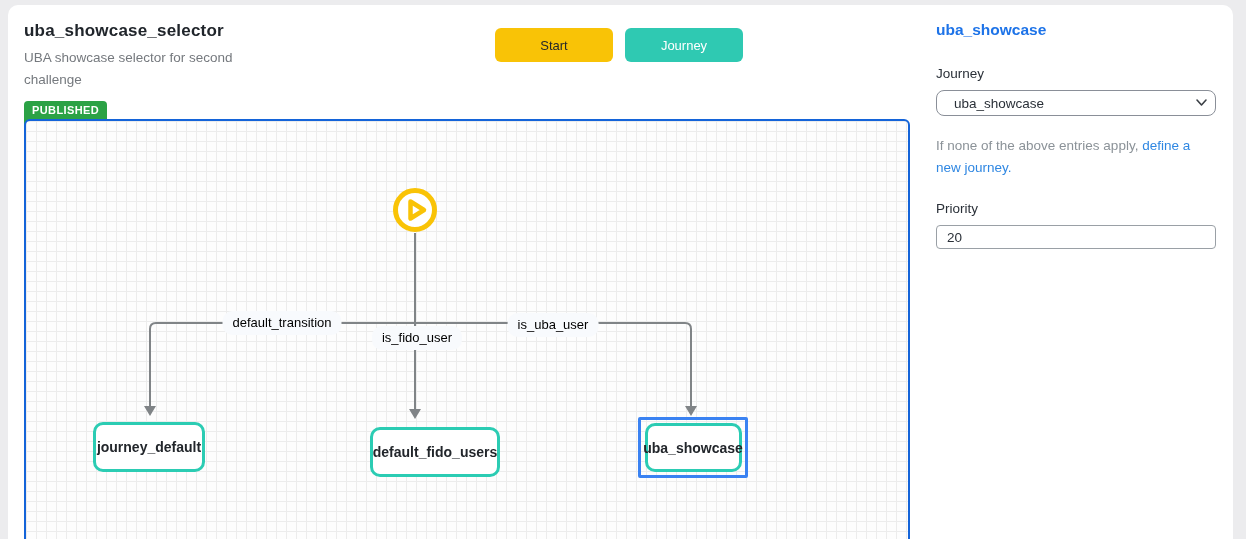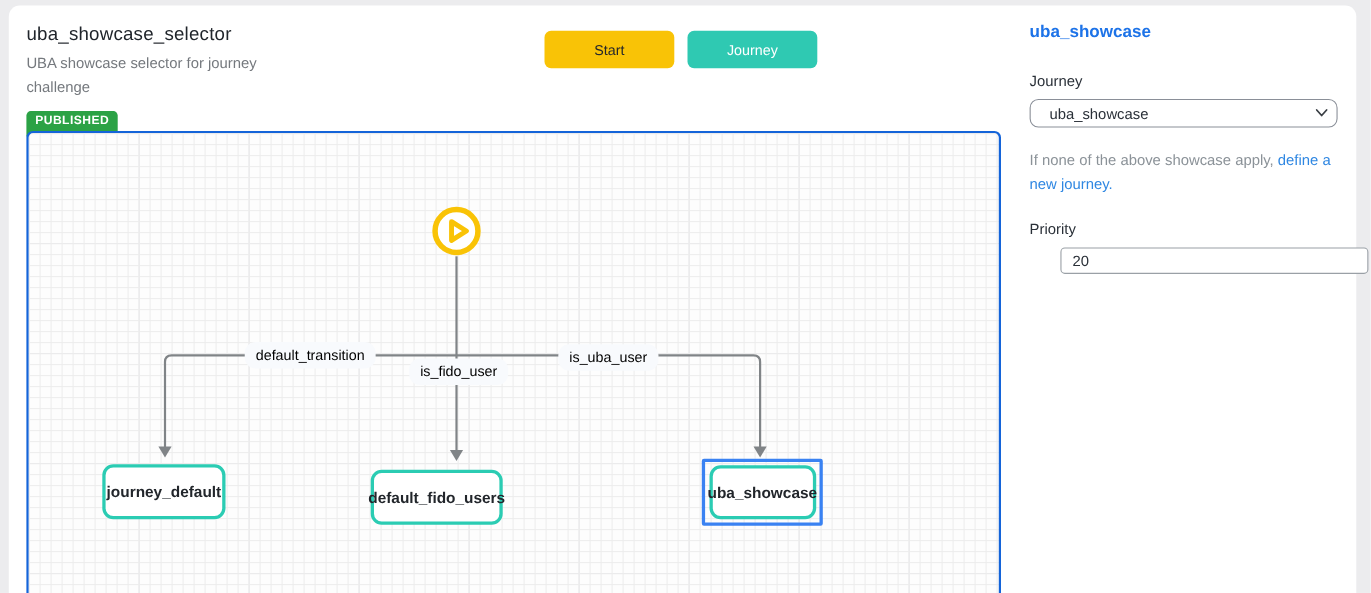--- a/index.html
+++ b/index.html
@@ -9,21 +9,21 @@
     font-family:"Liberation Sans", sans-serif;
     position:relative;
   }
   .card {
     position:absolute; left:8px; top:5px; width:1225px; height:534px;
     background:#ffffff; border-radius:10px 10px 0 0;
   }
 
   
   .header-left { position:absolute; left:16px; top:16px; width:240px; }
-  .page-title { font-size:17px; font-weight:normal; color:#20252b; letter-spacing:.2px; }
+  .page-title { font-size:17px; font-weight:bold; color:#20252b; letter-spacing:.2px; }
   .page-subtitle { margin-top:6px; font-size:13.5px; line-height:1.65; color:#75797e; }
   .status-badge {
     display:inline-block; margin-top:9px; padding:3px 8px 11px;
     background:#2ba245; color:#ffffff; font-size:11px; font-weight:bold;
     letter-spacing:.4px; border-radius:4px;
   }
   .toolbar { position:absolute; left:487px; top:23px; display:flex; gap:12px; }
   .btn {
     width:118px; height:34px; border:none; border-radius:6px;
     font-family:inherit; font-size:13px; font-weight:normal; cursor:pointer;
@@ -49,21 +49,21 @@
     position:absolute; transform:translate(-50%,-50%);
     background:#f8fafd; border-radius:10px; padding:4px 10px 5px;
     font-size:13px; color:#000000; white-space:nowrap; cursor:pointer;
   }
   .flow-node {
     position:absolute; display:flex; align-items:center; justify-content:center;
     background:#ffffff; border:3px solid #2bccb3; border-radius:10px;
     font-size:14px; font-weight:bold; color:#22262b; white-space:nowrap; cursor:pointer;
   }
   .node-1 { left:67px;  top:301px; width:112px; height:50px; }
-  .node-2 { left:311px; top:306px; width:120px; height:50px; }
+  .node-2 { left:344px; top:306px; width:130px; height:50px; }
   .selection-box {
     position:absolute; left:612px; top:296px; width:110px; height:61px;
     border:3px solid #3a82f2; border-radius:2px;
     display:flex; align-items:center; justify-content:center; cursor:pointer;
   }
   .node-3 { position:static; width:97px; height:49px; }
 
   
   .panel { position:absolute; left:928px; top:16px; width:282px; }
   .panel-title { font-size:15.5px; font-weight:bold; color:#1d73e8; }
@@ -74,31 +74,31 @@
     background:#ffffff; display:flex; align-items:center;
     padding-left:17px; font-size:13.5px; color:#2a3038; cursor:pointer;
   }
   .select-chevron { position:absolute; right:10px; top:6px; }
   .hint { margin-top:19px; font-size:13.5px; line-height:1.6; color:#8b9298; }
   .hint a { color:#2f87e2; text-decoration:none; cursor:pointer; }
   .priority-label { margin-top:23px; }
   .text-input {
     margin-top:9px; width:280px; height:24px; border:1px solid #9aa0a6;
     border-radius:4px; padding-left:10px; font-family:inherit;
-    font-size:13.5px; color:#2a3038; background:#ffffff;margin-left:28px;
+    font-size:13.5px; color:#2a3038; background:#ffffff;
   }
 </style>
 </head>
 <body>
 
 <div class="card">
 
   <div class="header-left">
     <div class="page-title">uba_showcase_selector</div>
-    <div class="page-subtitle">UBA showcase selector for journey challenge</div>
+    <div class="page-subtitle">UBA showcase selector for second challenge</div>
     <span class="status-badge">PUBLISHED</span>
   </div>
 
   <div class="toolbar">
     <button class="btn btn-start">Start</button>
     <button class="btn btn-journey">Journey</button>
   </div>
 
   <div class="canvas">
 
@@ -138,19 +138,19 @@
     <div class="field-label">Journey</div>
     <div class="select-wrap">
       <div class="select-box">
         <span>uba_showcase</span>
       </div>
       <svg class="select-chevron" width="13" height="13" viewBox="0 0 13 13">
         <polyline points="2,4 6.5,9 11,4" fill="none" stroke="#3a3f45" stroke-width="1.6" stroke-linecap="round" stroke-linejoin="round"></polyline>
       </svg>
     </div>
 
-    <div class="hint"><span>If none of the above showcase apply, </span><a>define a new journey.</a></div>
+    <div class="hint"><span>If none of the above entries apply, </span><a>define a new journey.</a></div>
 
     <div class="field-label priority-label">Priority</div>
     <input class="text-input" type="text" value="20" style="">
   </div>
 
 </div>
 
 </body></html>

